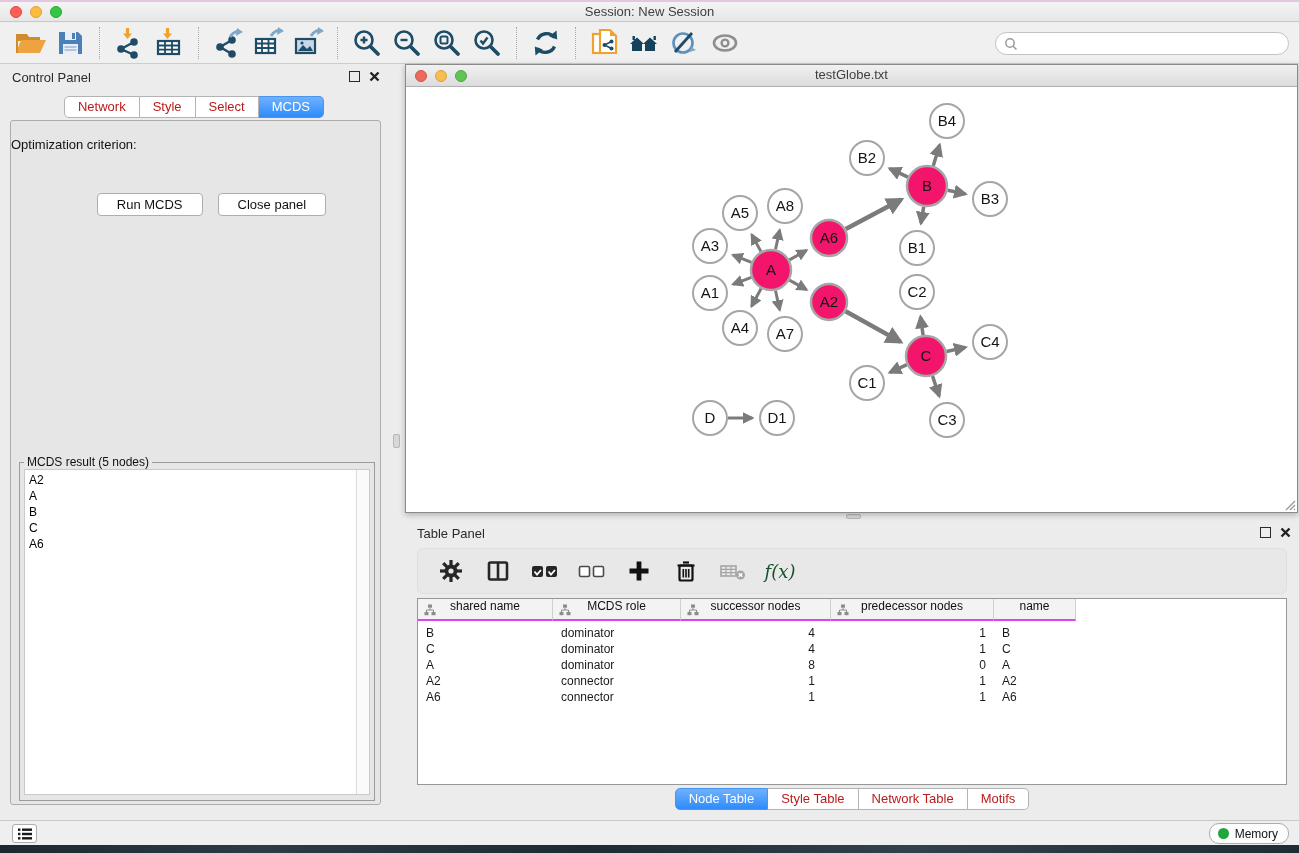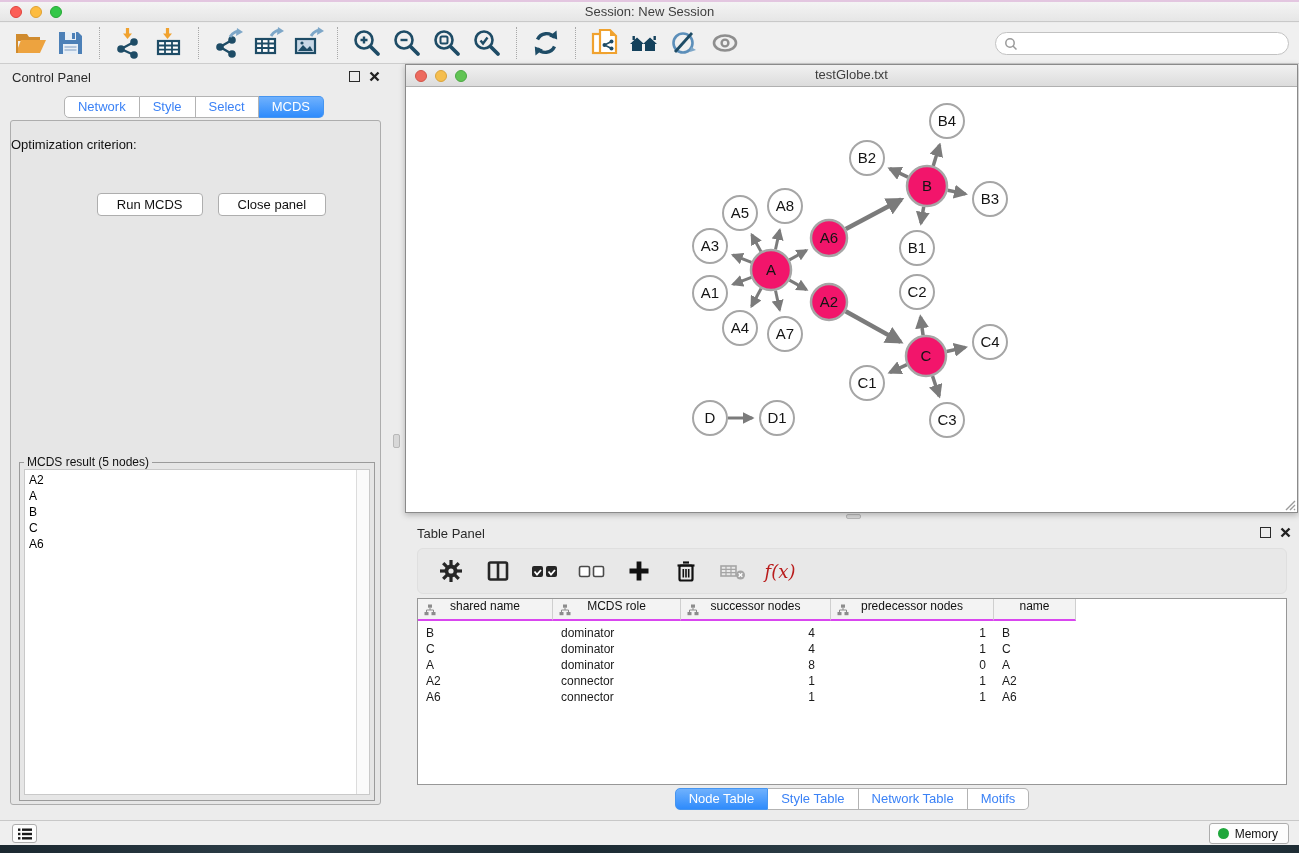--- a/index.html
+++ b/index.html
@@ -30,21 +30,21 @@
   
   #control-panel { position:absolute; left:0; top:64px; width:388px; height:756px; }
   .panel-header { position:relative; height:28px; }
   .panel-title { position:absolute; left:12px; top:6px; font-size:13px; color:#2A2A2A; }
   .panel-icons { position:absolute; right:8px; top:7px; display:flex; gap:9px; align-items:center; }
   .float-icon { width:11px; height:11px; border:1.5px solid #2A2A2A; background:transparent; }
   .close-icon svg { display:block; }
 
   .seg { display:flex; }
   .seg-tab { background:#fff; border:1px solid #B3B3B3; border-left:none; padding:0 13px; font-size:13px;
-    height:22px; line-height:20px; color:#3b82f6; white-space:nowrap; }
+    height:22px; line-height:20px; color:#b91c1c; white-space:nowrap; }
   .seg-tab:first-child { border-left:1px solid #B3B3B3; border-radius:5px 0 0 5px; }
   .seg-tab:last-child { border-radius:0 5px 5px 0; }
   .seg-tab.active { background:linear-gradient(#6FB1FD,#2E8BFC); border-color:#4695F0; color:#fff; }
   #control-tabs-row { position:absolute; left:0; top:32px; width:100%; display:flex; justify-content:center; }
 
   #control-body { position:absolute; left:10px; top:56px; width:371px; height:685px;
     background:#E6E6E6; border:1px solid #ADADAD; border-radius:3px; }
   #opt-label { position:absolute; left:0; top:16px; width:100%; text-align:left; font-size:13px; color:#111; }
   #criterion-dd { position:absolute; left:33px; top:38px; width:313px; height:24px; background:#fff;
     border:1px solid #ABABAB; border-radius:4px; font-size:13px; line-height:22px; padding-left:9px; }
@@ -84,21 +84,21 @@
   #net-titlebar .light.yellow { background:#F5BE4E; border-color:#D9A43C; }
   #net-titlebar .light.green { background:#61C454; border-color:#4BA844; }
   #net-canvas { position:absolute; left:0; top:23px; right:0; bottom:0; background:#fff; overflow:hidden; }
   #resize-grip { position:absolute; right:1px; bottom:1px; }
 
   
   #table-panel { position:absolute; left:405px; top:520px; width:894px; height:300px; }
   #tp-toolbar { position:absolute; left:12px; top:28px; right:12px; height:46px; background:#E8E8E8;
     border:1px solid #DFDFDF; border-radius:6px; display:flex; align-items:center; padding-left:17px; gap:15px; }
   .tp-btn { width:32px; height:32px; display:flex; align-items:center; justify-content:center; }
-  .fx-label { font-family:"DejaVu Serif", serif; font-style:italic; font-size:18px; color:#b91c1c; }
+  .fx-label { font-family:"DejaVu Serif", serif; font-style:italic; font-size:18px; color:#14532d; }
 
   #tp-table { position:absolute; left:12px; top:78px; right:12px; height:187px; background:#fff;
     border:1px solid #979797; overflow:hidden; }
   #table-head { display:flex; height:22px; }
   .th { position:relative; background:#F3F3F3; border-right:1px solid #CFCFCF; border-bottom:2px solid #d946ef;
     display:flex; justify-content:center; font-size:12px; color:#111; flex:none; }
   .th .hier-icon { position:absolute; left:6px; top:5px; }
   .th-filler { flex:1; background:#fff; }
   #table-body { padding-top:4px; }
   .tr { display:flex; height:16px; line-height:16px; font-size:12px; }
@@ -107,21 +107,21 @@
   .td.pad-r-lg { padding-right:16px; }
 
   #tp-tabs-row { position:absolute; left:0; top:268px; width:100%; display:flex; justify-content:center;text-align:center; }
 
   
   #statusbar { position:absolute; left:0; top:820px; width:1299px; height:25px; background:#EFEFEF;
     border-top:1px solid #C8C8C8; }
   #list-btn { position:absolute; left:12px; top:3px; width:25px; height:19px; background:#FDFDFD;
     border:1px solid #ADADAD; border-radius:3px; display:flex; align-items:center; justify-content:center; }
   #memory-btn { position:absolute; right:10px; top:2px; height:21px; background:#FDFDFD; border:1px solid #ADADAD;
-    border-radius:3px; display:flex; align-items:center; padding:0 10px 0 8px; gap:6px; font-size:12px; color:#111; }
+    border-radius:10px; display:flex; align-items:center; padding:0 10px 0 8px; gap:6px; font-size:12px; color:#111; }
   #memory-dot { width:11px; height:11px; border-radius:50%; background:#1FA73C; }
 
   #desktop-strip { position:absolute; left:0; top:845px; width:1299px; height:8px;
     background:linear-gradient(90deg,#1B2830,#2B3C46 20%,#1C2B33 45%,#30424C 70%,#1E2D35); }
 </style>
 </head>
 <body>
 
 <div id="titlebar">
   <div class="lights">

